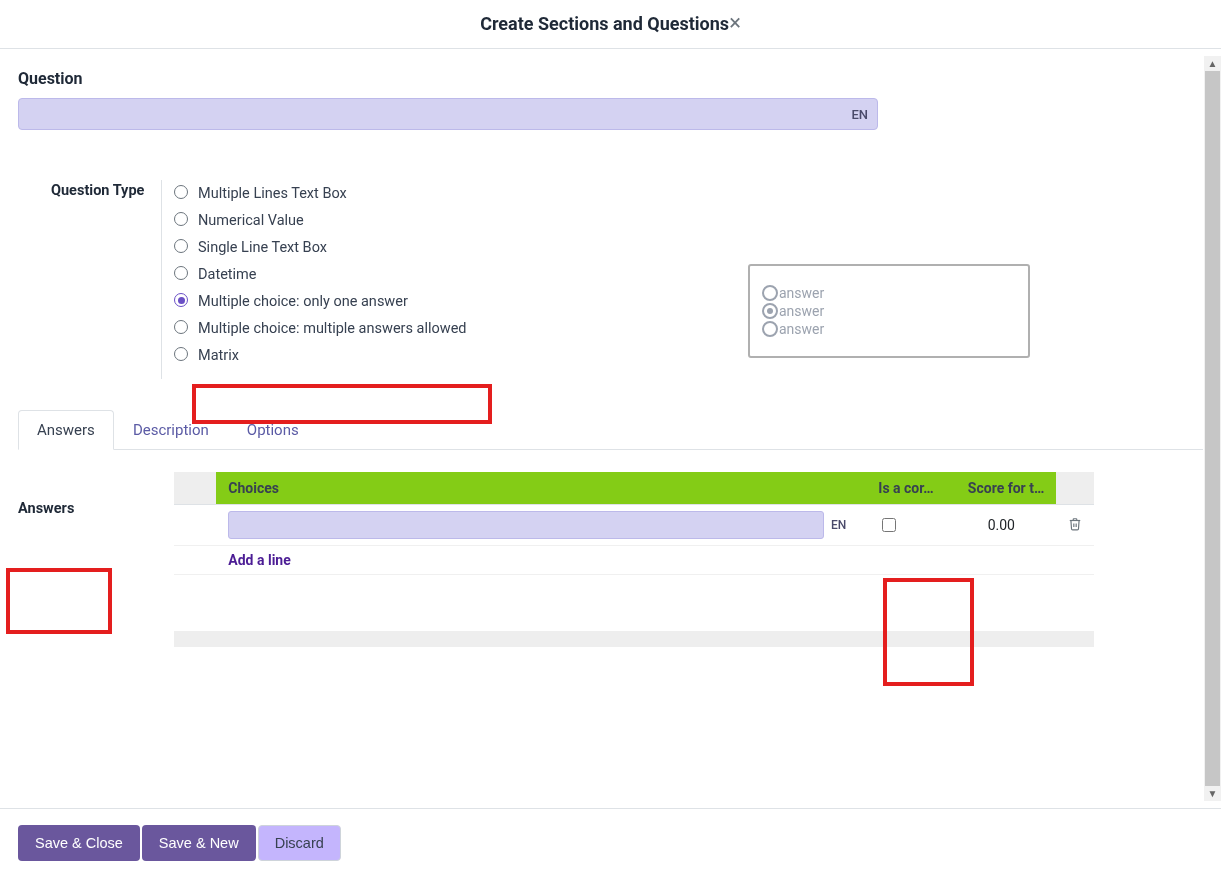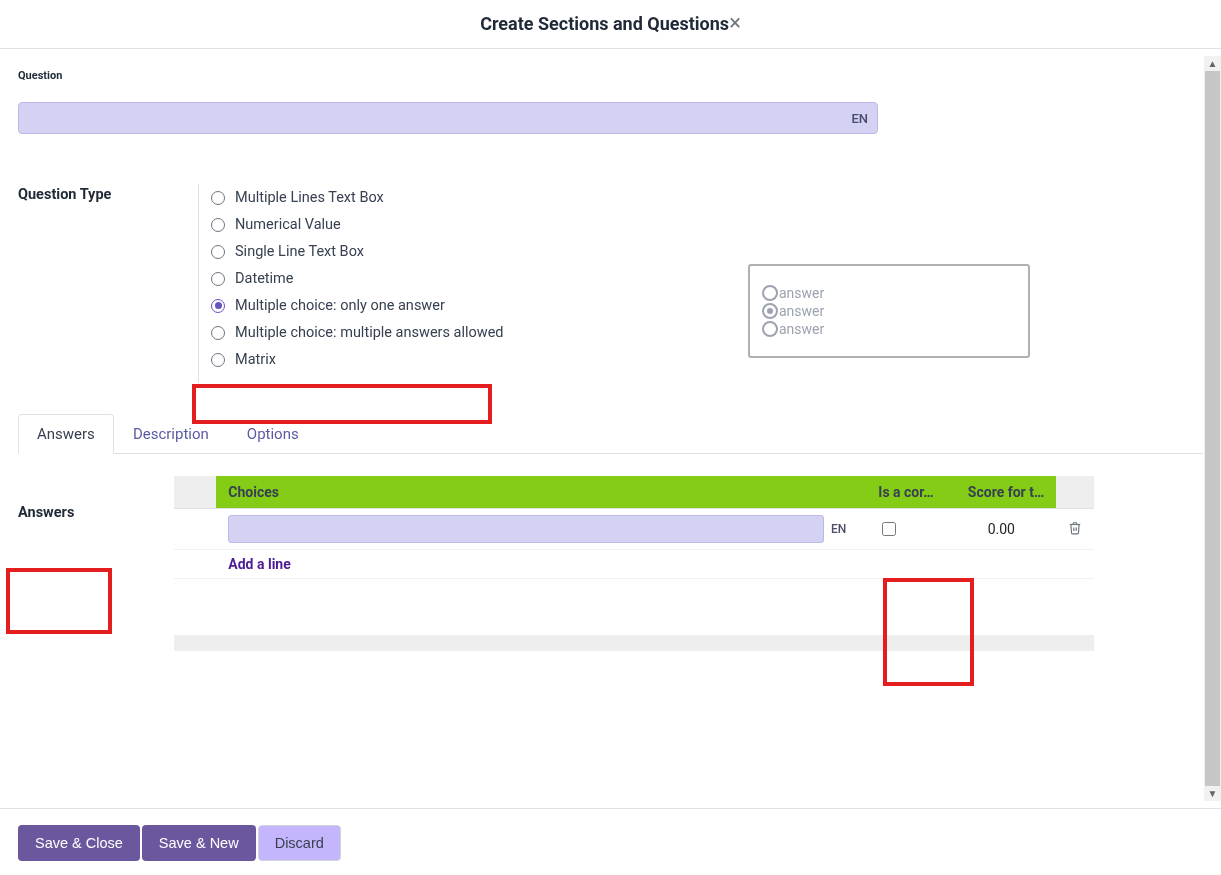--- a/index.html
+++ b/index.html
@@ -38,23 +38,23 @@
     line-height: 1;
   }
   .modal-body {
     flex: 1;
     overflow-y: auto;
     padding: 20px 18px 0 18px;
     position: relative;
   }
   .field-label {
     font-weight: 700;
-    font-size: 11px;
+    font-size: 16px;
     color: #1f2937;
-    margin-bottom: 20px;
+    margin-bottom: 10px;
   }
   .question-input-wrap {
     position: relative;
     width: 860px;
     margin-bottom: 50px;
   }
   .question-input {
     width: 100%;
     height: 32px;
     background: #d4d2f2;
@@ -68,38 +68,38 @@
     right: 10px;
     top: 50%;
     transform: translateY(-50%);
     font-size: 13px;
     color: #4a4a6a;
     font-weight: 500;
   }
   .qtype-row {
     display: flex;
     align-items: flex-start;
-    gap: 70px;
     margin-bottom: 30px;
+    margin-left: 33px;
   }
   .qtype-label-col {
     width: 110px;
     font-weight: 700;
     font-size: 14.5px;
     color: #1f2937;
     padding-top: 2px;
   }
   .qtype-options-col {
     border-left: 1px solid #dee2e6;
     padding-left: 12px;
     padding-bottom: 10px;
   }
   .radio-item {
     display: flex;
-    align-items: center;
+    align-items: flex-start;
     gap: 10px;
     padding: 5px 0;
     font-size: 14.5px;
     color: #374151;
     cursor: pointer;
   }
   .radio-circle {
     width: 14px;
     height: 14px;
     border: 1.5px solid #6c757d;

